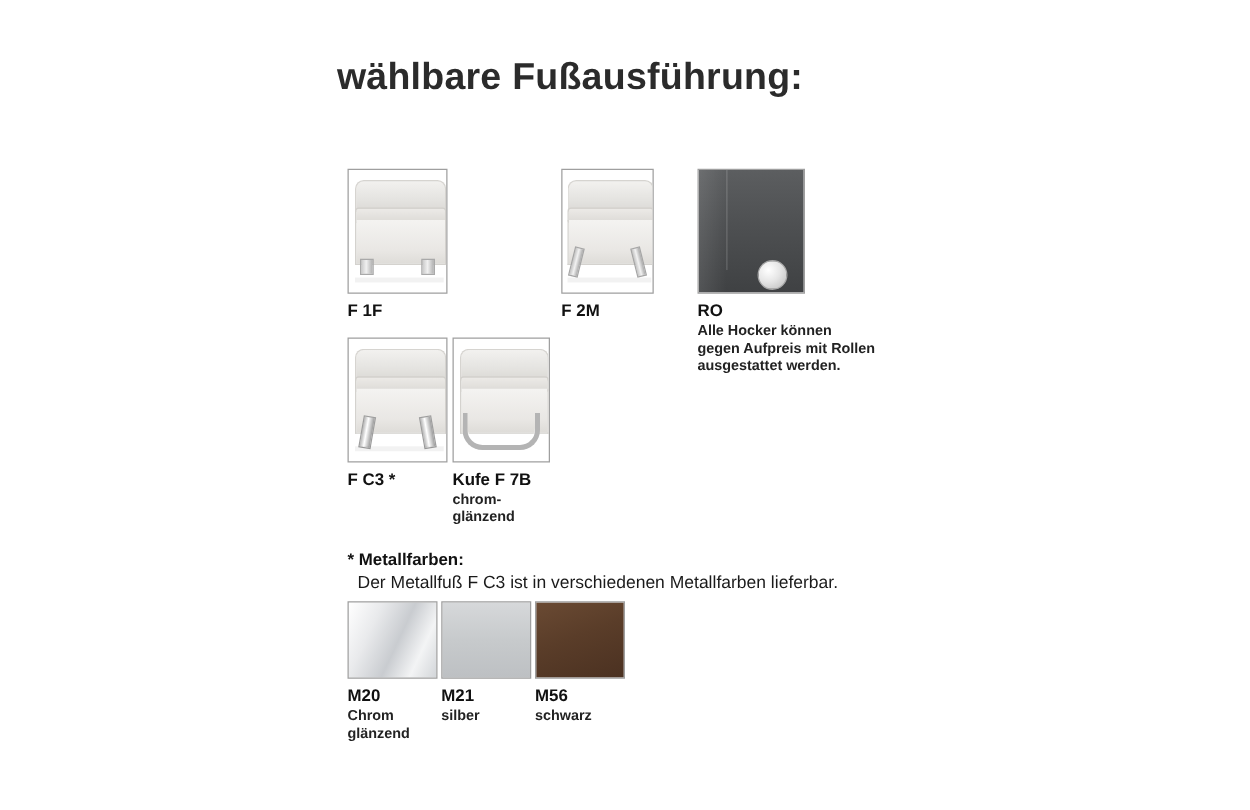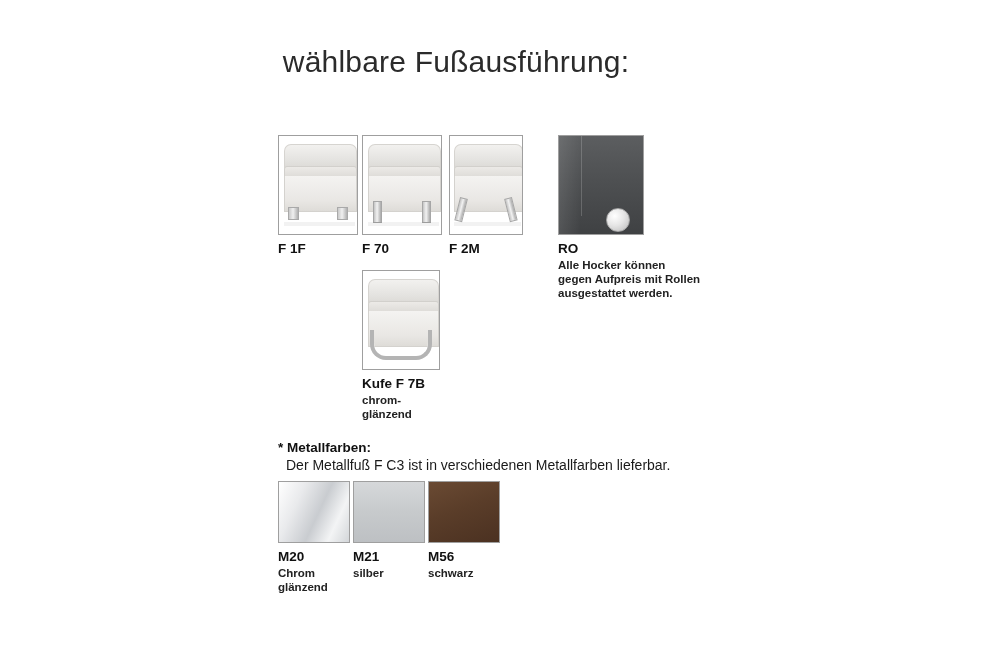--- a/index.html
+++ b/index.html
@@ -23,21 +23,21 @@
     height: 648px;
   }
 
   .title {
     position: absolute;
     left: 0;
     top: 45px;
     width: 912px;
     text-align: center;
     font-size: 30px;
-    font-weight: 400;
+    font-weight: 700;
     color: #2b2b2b;
     letter-spacing: 0.2px;
   }
 
   
   .tile {
     position: absolute;
   }
   .thumb {
     border: 1px solid #9f9f9f;
@@ -245,33 +245,20 @@
         <div class="seat"></div>
         <div class="body"></div>
         <div class="foot l"></div>
         <div class="foot r"></div>
         <div class="shadow"></div>
       </div>
     </div>
     <div class="caption">F 1F</div>
   </div>
 
-  <div class="tile" style="left:362px; top:135px;">
-    <div class="thumb" style="width:80px; height:100px;">
-      <div class="sofa f70">
-        <div class="backrest"></div>
-        <div class="seat"></div>
-        <div class="body"></div>
-        <div class="foot l"></div>
-        <div class="foot r"></div>
-        <div class="shadow"></div>
-      </div>
-    </div>
-    <div class="caption">F 70</div>
-  </div>
 
   <div class="tile" style="left:449px; top:135px;">
     <div class="thumb" style="width:74px; height:100px;">
       <div class="sofa f2m">
         <div class="backrest"></div>
         <div class="seat"></div>
         <div class="body"></div>
         <div class="foot l"></div>
         <div class="foot r"></div>
         <div class="shadow"></div>
@@ -287,20 +274,33 @@
         <div class="seam"></div>
       </div>
       <div class="ro-caster"></div>
     </div>
     <div class="caption">RO</div>
     <div class="subcaption">Alle Hocker können
 gegen Aufpreis mit Rollen
 ausgestattet werden.</div>
   </div>
 
+  <div class="tile" style="left:278px; top:270px;">
+    <div class="thumb" style="width:80px; height:100px;">
+      <div class="sofa fc3">
+        <div class="backrest"></div>
+        <div class="seat"></div>
+        <div class="body"></div>
+        <div class="foot l"></div>
+        <div class="foot r"></div>
+        <div class="shadow"></div>
+      </div>
+    </div>
+    <div class="caption">F C3 *</div>
+  </div>
 
   <div class="tile" style="left:362px; top:270px;">
     <div class="thumb" style="width:78px; height:100px;">
       <div class="sofa kufe">
         <div class="backrest"></div>
         <div class="seat"></div>
         <div class="body"></div>
         <div class="runner"></div>
       </div>
     </div>

